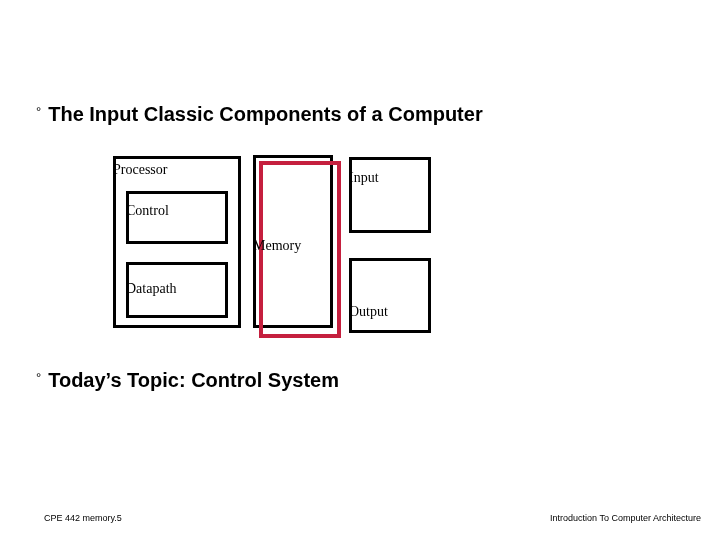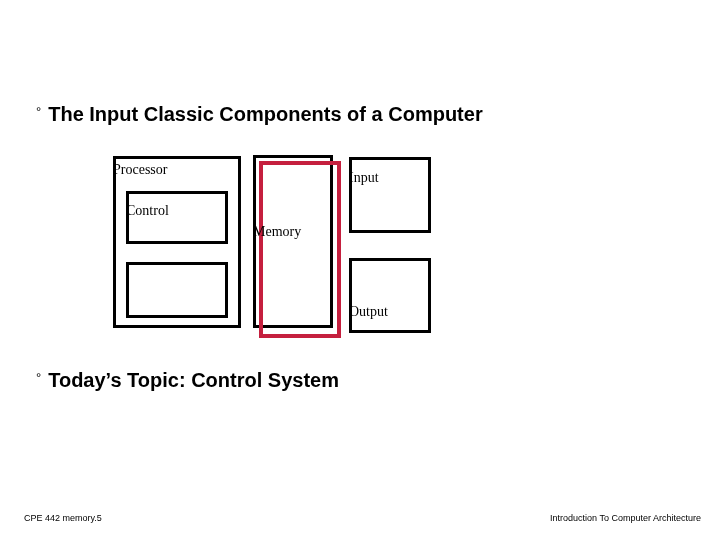--- a/index.html
+++ b/index.html
@@ -101,33 +101,33 @@
     height: 177px;
     border: 4px solid #C51F3E;
     background: transparent;
     box-sizing: border-box;
     z-index: 5;
   }
 
   #label-processor { left: 113px; top: 162px; width: 128px; }
   #label-control   { left: 126px; top: 203px; width: 104px; }
   #label-datapath  { left: 126px; top: 281px; width: 102px; }
-  #label-memory    { left: 253px; top: 224px; width: 84px; z-index: 6; }
+  #label-memory    { left: 253px; top: 238px; width: 84px; z-index: 6; }
   #label-input     { left: 349px; top: 170px; width: 82px; }
   #label-output    { left: 349px; top: 288px; width: 82px; margin-top: 16px; }
 
   
   .footer-text {
     position: absolute;
     font-family: "Liberation Sans", sans-serif;
     font-size: 9px;
     color: #000000;
     white-space: nowrap;
   }
-  #footer-left  { left: 24px; top: 513px; }
+  #footer-left  { left: 44px; top: 513px; }
   #footer-right { right: 19px; top: 513px; }
 </style>
 </head>
 <body>
 
 <div class="slide">
 
 
   <div class="bullet-line" id="line-components">
     <span class="bullet-mark">°</span>
@@ -136,20 +136,21 @@
 
   <div class="diagram">
 
     <div class="box" id="box-processor"></div>
     <div class="box-label" id="label-processor">Processor</div>
 
     <div class="box" id="box-control"></div>
     <div class="box-label" id="label-control">Control</div>
 
     <div class="box" id="box-datapath"></div>
+    <div class="box-label" id="label-datapath">Datapath</div>
 
     <div class="box" id="box-memory"></div>
     <div id="highlight-memory"></div>
     <div class="box-label" id="label-memory">Memory</div>
 
     <div class="box" id="box-input"></div>
     <div class="box-label" id="label-input">Input</div>
 
     <div class="box" id="box-output"></div>
     <div class="box-label" id="label-output">Output</div>

